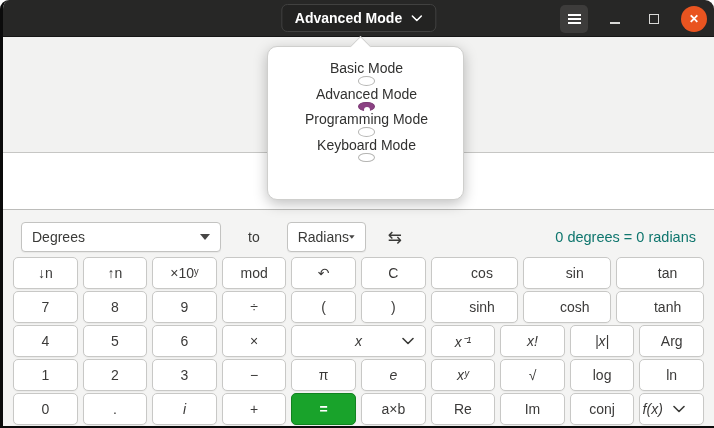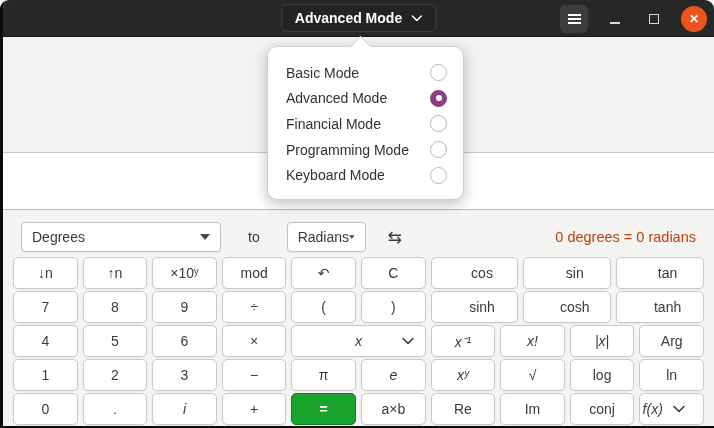--- a/index.html
+++ b/index.html
@@ -32,21 +32,21 @@
   .equation-entry{height:57px;background:#ffffff;border-bottom:1px solid #bcbcba;font-size:16px;color:#333;padding:6px 10px;}
   
   .keypad{height:216px;background:#f4f4f3;}
   .conversion-row{display:flex;align-items:center;margin:12px 10px 5px 10px;height:30px;font-size:14px;color:#3a3a38;}
   .combo{height:30px;background:#ffffff;border:1px solid #c3c3c1;border-radius:4px;display:flex;align-items:center;justify-content:space-between;padding:9px 10px;box-shadow:0 1px 1px rgba(0,0,0,0.05);cursor:pointer;}
   .combo-from{width:200px;margin-left:8px;}
   .combo-to{width:79px;margin-left:27px;}
   .to-word{margin-left:27px;}
   .swap-button{margin-left:22px;background:none;border:none;font-size:17px;color:#3a3a38;cursor:pointer;font-family:"DejaVu Sans",sans-serif;padding:0;}
   .conv-spacer{flex:1;}
-  .conversion-result{margin-right:8px;font-size:14.5px;color:#c2410c;}
+  .conversion-result{margin-right:8px;font-size:14.5px;color:#0f766e;}
   .keys-grid{display:grid;grid-template-columns:repeat(30,1fr);gap:2px 5px;margin:0 10px;grid-auto-rows:32px;}
   .key{
     grid-column:span 3;background:#ffffff;border:1px solid #c8c8c6;border-radius:5px;
     font-size:14px;color:#3b3a39;display:flex;align-items:center;justify-content:center;
     box-shadow:0 1px 1px rgba(0,0,0,0.04);cursor:pointer;font-family:inherit;padding:0;position:relative;
   }
   .key.w4{grid-column:span 4;padding-left:15px;}
   .key.w6{grid-column:span 6;}
   .key.it{font-style:italic;}
   .key.equals{background:#19a32b;border-color:#118220;color:#ffffff;font-weight:bold;}
@@ -56,21 +56,21 @@
   .popover{
     position:absolute;left:264px;top:46px;width:197px;height:154px;z-index:20;
     background:#ffffff;border:1px solid #cfcfcd;border-radius:10px;
     box-shadow:0 4px 14px rgba(0,0,0,0.25);padding:13px 0;
   }
   .popover::before{
     content:"";position:absolute;top:-8px;left:85px;width:14px;height:14px;
     background:#ffffff;border-left:1px solid #cfcfcd;border-top:1px solid #cfcfcd;
     transform:rotate(45deg);
   }
-  .menu-item{height:25.6px;display:flex;align-items:center;justify-content:space-between;padding:0 16px 0 18px;font-size:14px;color:#313130;cursor:pointer;}
+  .menu-item{height:25.6px;display:flex;align-items:center;justify-content:space-between;padding:0 16px 0 18px;font-size:14px;color:#313130;cursor:pointer;flex-direction:column;}
   .radio{width:17px;height:17px;border-radius:50%;border:1px solid #b5b5b3;background:#ffffff;position:relative;}
   .radio.checked{background:#8c4184;border-color:#7c3a75;}
   .radio.checked::after{content:"";position:absolute;width:6px;height:6px;border-radius:50%;background:#ffffff;top:4.5px;left:4.5px;}
 </style>
 </head>
 <body>
 
 <div class="window">
 
   <div class="titlebar">
@@ -193,24 +193,20 @@
   <div class="popover">
     <div class="menu-item">
       <span>Basic Mode</span>
       <span class="radio"></span>
     </div>
     <div class="menu-item">
       <span>Advanced Mode</span>
       <span class="radio checked"></span>
     </div>
     <div class="menu-item">
-      <span>Financial Mode</span>
-      <span class="radio"></span>
-    </div>
-    <div class="menu-item">
       <span>Programming Mode</span>
       <span class="radio"></span>
     </div>
     <div class="menu-item">
       <span>Keyboard Mode</span>
       <span class="radio"></span>
     </div>
   </div>
 
 </div>

